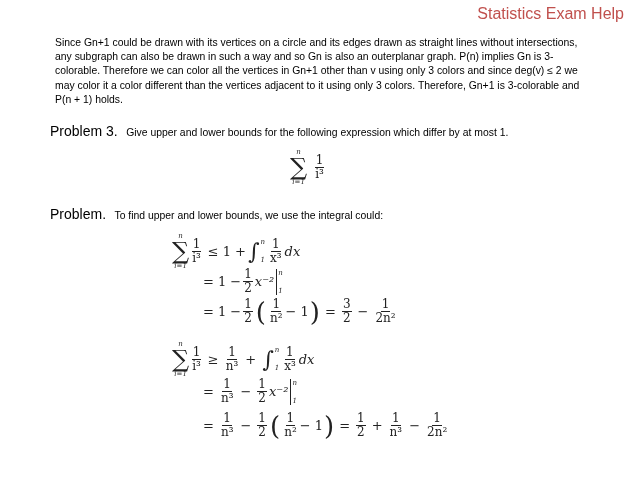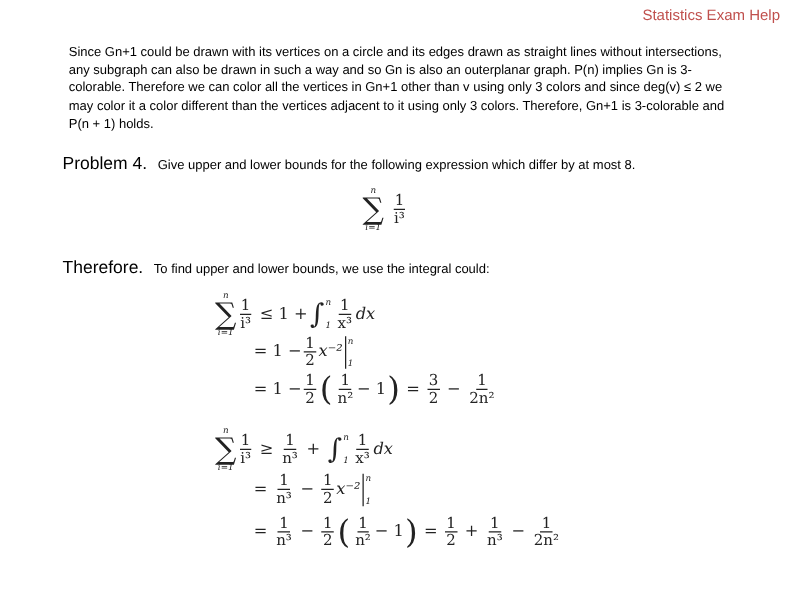--- a/index.html
+++ b/index.html
@@ -12,21 +12,21 @@
       height: 493px;
       position: relative;
       overflow: hidden;
       font-family: "Liberation Sans", sans-serif;
       color: #000;
     }
     .header-label {
       position: absolute;
       top: 5px;
       right: 14px;
-      font-size: 12px;
+      font-size: 16px;
       color: #c0504d;
       font-family: "Liberation Sans", sans-serif;
     }
     .intro {
       position: absolute;
       left: 55px;
       top: 36px;
       width: 530px;
       font-size: 10.4px;
       line-height: 14.2px;
@@ -148,38 +148,38 @@
     }
   </style>
 </head>
 <body>
 
 <div class="header-label">Statistics Exam Help</div>
 
 <div class="intro">Since Gn+1 could be drawn with its vertices on a circle and its edges drawn as straight lines without intersections, any subgraph can also be drawn in such a way and so Gn is also an outerplanar graph. P(n) implies Gn is 3-colorable. Therefore we can color all the vertices in Gn+1 other than v using only 3 colors and since deg(v) ≤ 2 we may color it a color different than the vertices adjacent to it using only 3 colors. Therefore, Gn+1 is 3-colorable and P(n + 1) holds.</div>
 
 <div class="problem">
-  <span class="heading">Problem 4.</span>
-  <span class="heading-small">Give upper and lower bounds for the following expression which differ by at most 8.</span>
+  <span class="heading">Problem 3.</span>
+  <span class="heading-small">Give upper and lower bounds for the following expression which differ by at most 1.</span>
 </div>
 
 <div class="math sum-block">
   <span class="sum-wrap">
     <span class="lim">n</span>
     <span class="sym">∑</span>
     <span class="lim">i=1</span>
   </span>
   <span class="frac">
     <span class="num">1</span>
     <span class="den">i³</span>
   </span>
 </div>
 
 <div class="solution">
-  <span class="heading">Therefore.</span>
+  <span class="heading">Problem.</span>
   <span class="heading-small">To find upper and lower bounds, we use the integral could:</span>
 </div>
 
 <div class="eq-line" style="left:172px; top:232px;">
   <span class="sum-wrap">
     <span class="lim">n</span>
     <span class="sym">∑</span>
     <span class="lim">i=1</span>
   </span>
   <span class="frac">

